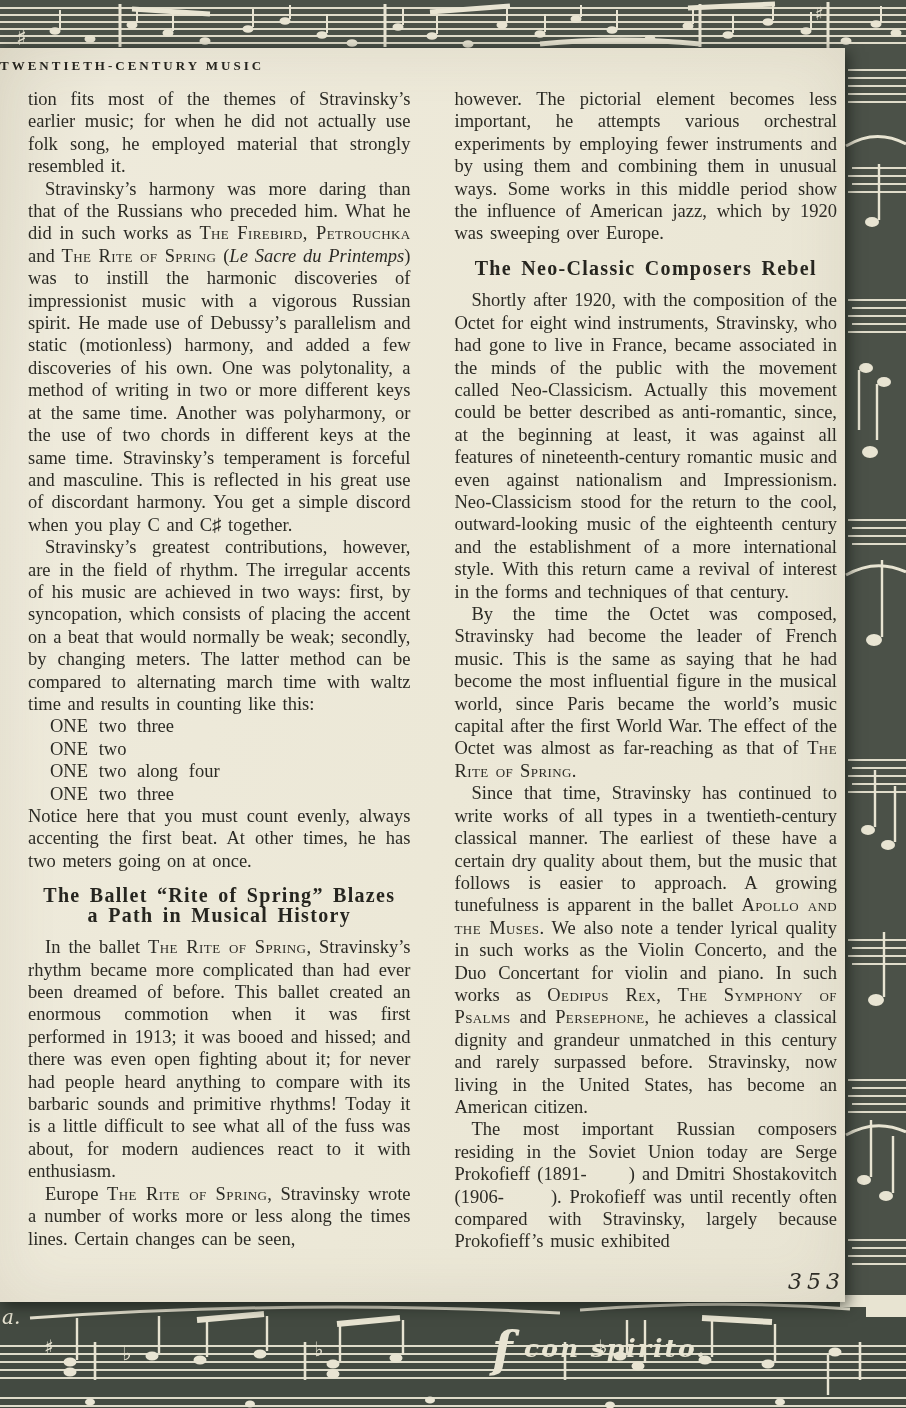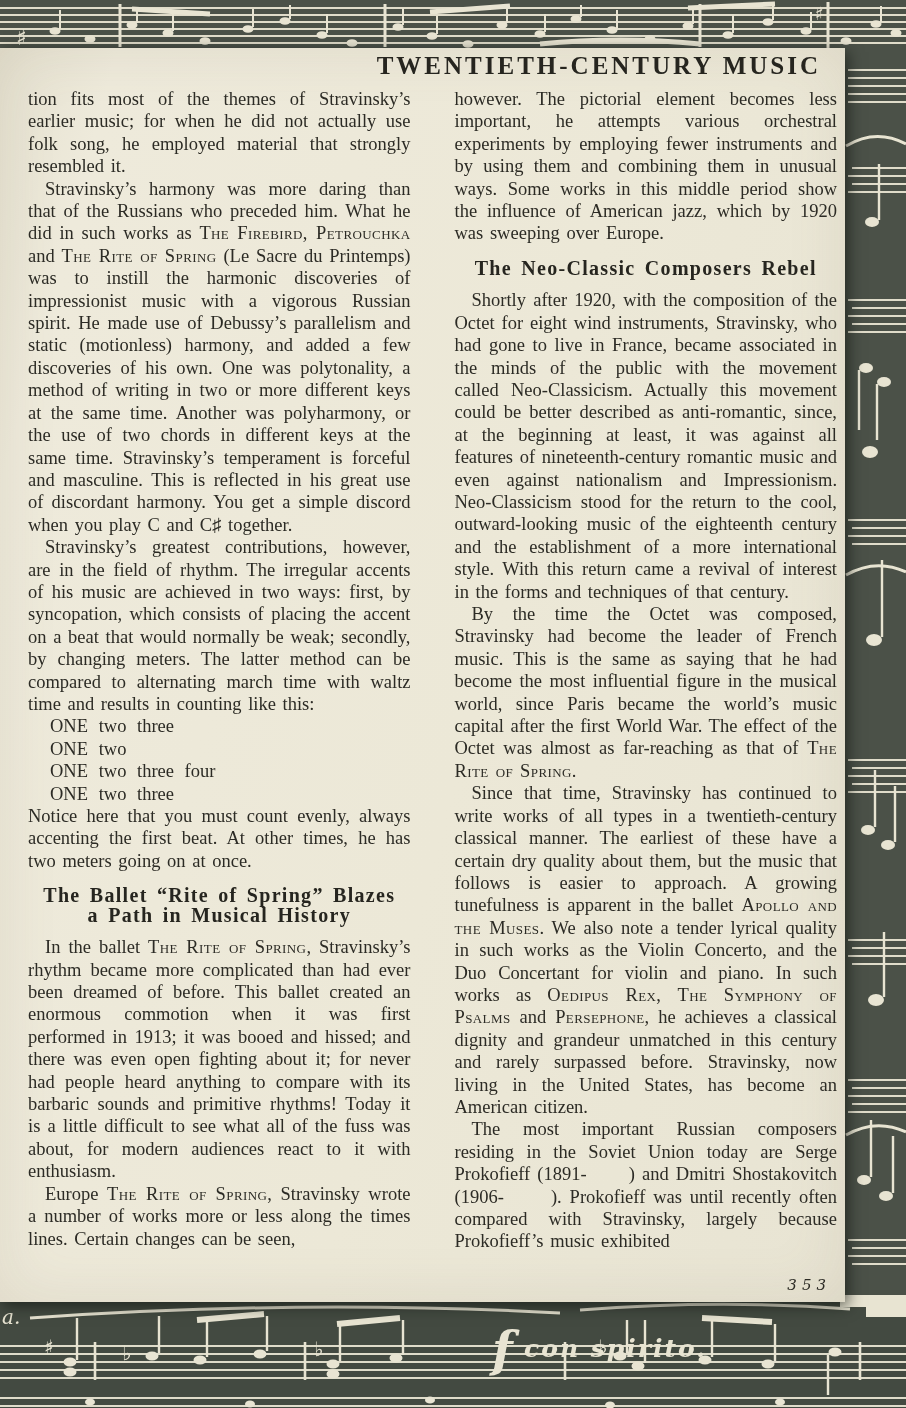--- a/index.html
+++ b/index.html
@@ -5,40 +5,40 @@
   html,body{margin:0;padding:0;width:906px;height:1408px;}
   body{background:#4b5148;overflow:hidden;}
   .stage{position:relative;width:906px;height:1408px;font-family:"Liberation Serif",serif;}
   .border-art{position:absolute;left:0;top:0;}
   .paper{
     position:absolute;left:0;top:48px;width:845px;height:1254px;
     background:linear-gradient(105deg,#e5e1d0 0%,#eeeadb 10%,#ece8d7 55%,#e8e4d3 100%);
     box-shadow:3px 4px 14px rgba(15,20,14,.65), inset 0 0 60px rgba(120,110,80,.12);
   }
   .running-head{
-    margin-top:6px;padding-right:24px;text-align:right;
-    font-weight:bold;font-size:25px;line-height:24px;letter-spacing:3px;color:#26251f;
+    margin-top:6px;padding-right:24px;
+    font-weight:bold;font-size:13px;line-height:24px;letter-spacing:3px;color:#26251f;
   }
   .columns{display:flex;gap:44px;padding:10px 8px 0 28px;}
   .col{
     width:390px;font-size:18.5px;line-height:22.4px;color:#2c2b25;
     text-align:justify;word-spacing:2px;
   }
   p.para{margin:0;}
   .indent{text-indent:17px;}
   .subhead{
     font-weight:bold;text-align:center;font-size:20px;line-height:19.5px;
     letter-spacing:1.3px;margin:14px 0 11px;color:#26251f;word-spacing:3px;
   }
   .count-list{padding-left:22px;word-spacing:6px;}
   .sc{font-variant:small-caps;letter-spacing:.4px;}
-  .it{}
+  .it{font-style:italic;}
   .page-number{
-    position:absolute;right:14px;bottom:8px;
-    font-style:italic;font-size:15px;letter-spacing:5px;color:#2c2b25;
+    position:absolute;right:0;bottom:8px;
+    font-style:italic;font-size:22px;letter-spacing:5px;color:#2c2b25;
     font-family:"DejaVu Serif",serif;
   }
 </style>
 </head>
 <body>
 
 <div class="stage">
 
   <svg class="border-art" width="906" height="1408" viewBox="0 0 906 1408">
     <rect width="906" height="1408" fill="#4b5148"></rect>
@@ -163,21 +163,21 @@
   <div class="paper">
     <div class="running-head">TWENTIETH-CENTURY MUSIC</div>
     <div class="columns">
       <div class="col" id="left-col">
           <p class="para"><span>tion fits most of the themes of Stravinsky’s earlier music; for when he did not actually use folk song, he employed material that strongly resembled it.</span></p>
           <p class="para indent"><span>Stravinsky’s harmony was more daring than that of the Russians who preceded him. What he did in such works as </span><span class="sc">The Firebird, Petrouchka</span><span> and </span><span class="sc">The Rite of Spring</span><span> (</span><span class="it">Le Sacre du Printemps</span><span>) was to instill the harmonic discoveries of impressionist music with a vigorous Russian spirit. He made use of Debussy’s parallelism and static (motionless) harmony, and added a few discoveries of his own. One was polytonality, a method of writing in two or more different keys at the same time. Another was polyharmony, or the use of two chords in different keys at the same time. Stravinsky’s temperament is forceful and masculine. This is reflected in his great use of discordant harmony. You get a simple discord when you play C and C♯ together.</span></p>
           <p class="para indent"><span>Stravinsky’s greatest contributions, however, are in the field of rhythm. The irregular accents of his music are achieved in two ways: first, by syncopation, which consists of placing the accent on a beat that would normally be weak; secondly, by changing meters. The latter method can be compared to alternating march time with waltz time and results in counting like this:</span></p>
           <div class="count-list">
             <div>ONE two three</div>
             <div>ONE two</div>
-            <div>ONE two three four</div>
+            <div>ONE two along four</div>
             <div>ONE two three</div>
           </div>
           <p class="para"><span>Notice here that you must count evenly, always accenting the first beat. At other times, he has two meters going on at once.</span></p>
           <div class="subhead">
             <div>The Ballet “Rite of Spring” Blazes</div>
             <div>a Path in Musical History</div>
           </div>
           <p class="para indent"><span>In the ballet </span><span class="sc">The Rite of Spring</span><span>, Stravinsky’s rhythm became more complicated than had ever been dreamed of before. This ballet created an enormous commotion when it was first performed in 1913; it was booed and hissed; and there was even open fighting about it; for never had people heard anything to compare with its barbaric sounds and primitive rhythms! Today it is a little difficult to see what all of the fuss was about, for modern audiences react to it with enthusiasm.</span></p>
           <p class="para indent"><span>Europe </span><span class="sc">The Rite of Spring</span><span>, Stravinsky wrote a number of works more or less along the times lines. Certain changes can be seen,</span></p>
         </div>

